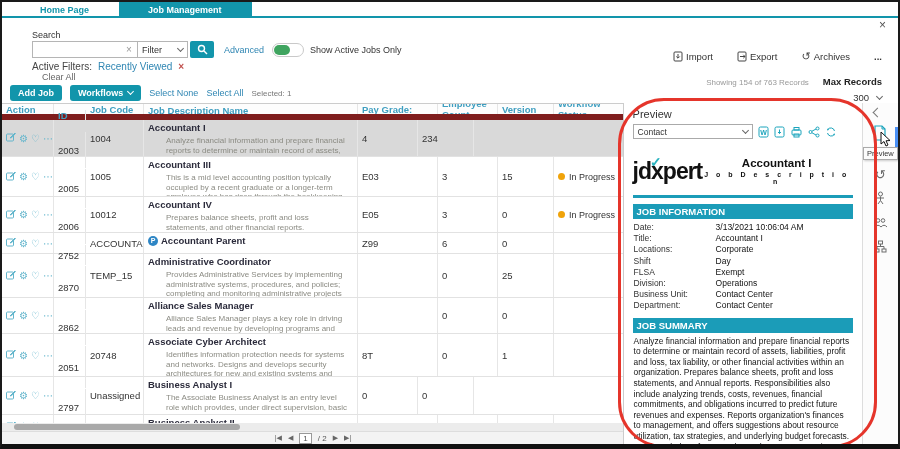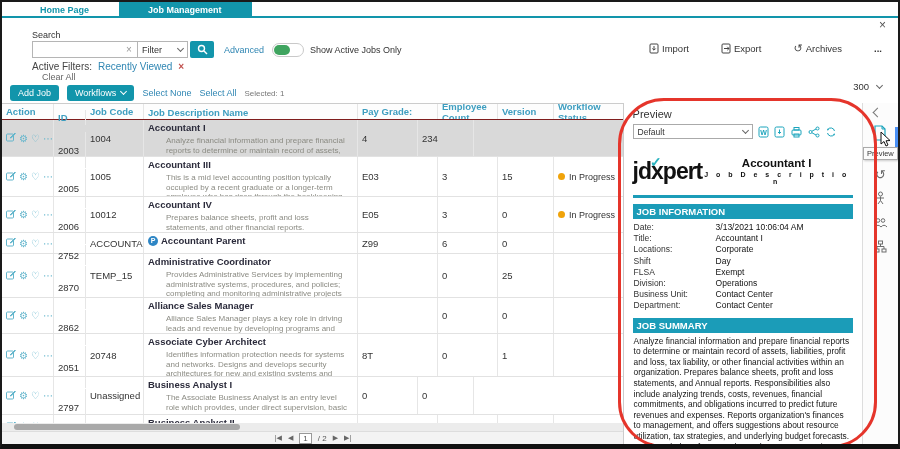--- a/index.html
+++ b/index.html
@@ -24,45 +24,45 @@
                    align-items:center; justify-content:space-between; padding:0 4px; font-size:9px; color:#333; cursor:pointer; }
   .chev { width:5px; height:5px; border-right:1px solid #666; border-bottom:1px solid #666;
           transform:rotate(45deg); margin-top:-3px; display:inline-block; }
   .search-btn { width:24px; height:17px; background:#1295ab; border-radius:2px; margin-left:2px;
                 display:flex; align-items:center; justify-content:center; cursor:pointer; }
   .advanced { position:absolute; top:43px; left:222px; font-size:9px; color:#2f86b3; cursor:pointer; }
   .toggle { position:absolute; top:41px; left:270px; width:32px; height:14px; background:#fff;
             border:1px solid #c9c9c9; border-radius:8px; cursor:pointer; }
   .toggle .knob { position:absolute; left:1px; top:1px; width:16px; height:10px; border-radius:6px; background:#3fa45f; }
   .toggle-label { position:absolute; top:43px; left:308px; font-size:9px; color:#333; }
-  .topright { position:absolute; top:40px; right:16px; display:flex; gap:32px; align-items:center; }
+  .topright { position:absolute; top:48px; right:16px; display:flex; gap:24px; align-items:center; }
   .tr-btn { display:flex; align-items:center; gap:3px; font-size:9.5px; color:#333; cursor:pointer; }
   .filters-row { position:absolute; top:59px; left:30px; font-size:10px; display:flex; gap:6px; align-items:center; }
   .filters-label { color:#444; }
   .chip { color:#2f86b3; cursor:pointer; }
   .chip-x { color:#c0504d; font-weight:bold; cursor:pointer; }
   .clear-all { position:absolute; top:70px; left:40px; font-size:9px; color:#666; cursor:pointer; }
   .records { position:absolute; top:74px; right:16px; text-align:right; }
   .records-line1 { display:flex; gap:14px; align-items:baseline; justify-content:flex-end; }
   .showing { font-size:8px; color:#999; }
   .maxrec-label { font-size:9.5px; color:#222; font-weight:bold; }
   .maxrec-select { margin-top:2px; font-size:9.5px; color:#333; display:inline-flex; gap:8px; align-items:center; cursor:pointer; }
   .actions-row { position:absolute; top:83px; left:8px; display:flex; gap:8px; align-items:center; }
-  .btn-teal { background:#1295ab; color:#fff; font-size:9px; font-weight:normal; padding:3px 8px;
+  .btn-teal { background:#1295ab; color:#fff; font-size:9px; font-weight:bold; padding:3px 8px;
               border-radius:3px; cursor:pointer; display:flex; align-items:center; gap:5px; }
   .btn-teal .chev { border-color:#fff; }
   .link { font-size:9px; color:#2f86b3; cursor:pointer; }
   .selected-count { font-size:8px; color:#777; }
 
   
   .main { position:absolute; top:101px; left:0; right:0; bottom:0; display:flex; }
 
   
   .table-wrap { width:622px; position:relative; overflow:hidden; border-top:1px solid #ccc; }
-  .thead { display:flex; height:16px; align-items:center; border-bottom:1px solid #7f1d1d; background:#fdfdfd; }
+  .thead { display:flex; height:16px; align-items:center; border-bottom:6px solid #7f1d1d; background:#fdfdfd; }
   .thead .c { font-size:9.5px; color:#3e9ec0; font-weight:bold; }
   .c { padding:0 4px; border-right:1px solid #e6e6e6; height:100%; display:flex; align-items:center; overflow:hidden; }
   .c.action { width:52px; } .c.id { width:32px;margin-top:12px; } .c.code { width:58px; }
   .c.name { width:214px; flex-direction:column; align-items:flex-start; justify-content:flex-start; padding-top:2px; }
   .c.pay { width:80px; } .c.emp { width:60px; } .c.ver { width:56px; } .c.status { width:68px; border-right:none; }
   .rows { overflow:hidden; height:309px; }
   .trow { display:flex; border-bottom:1px solid #e2e2e2; background:#fff; cursor:pointer; }
   .trow.sel { background:#d9d9d9; }
   .trow .c { font-size:9.5px; color:#333; }
   .act-icons { display:flex; gap:3px; align-items:center; color:#62b5cc; font-size:10px; }
@@ -178,20 +178,24 @@
   </div>
 
   <div class="filters-row">
     <span class="filters-label">Active Filters:</span>
     <span class="chip">Recently Viewed</span>
     <span class="chip-x">×</span>
   </div>
   <div class="clear-all">Clear All</div>
 
   <div class="records">
+    <div class="records-line1">
+      <span class="showing">Showing 154 of 763 Records</span>
+      <span class="maxrec-label">Max Records</span>
+    </div>
     <div class="maxrec-select">
       <span>300</span>
       <span class="chev"></span>
     </div>
   </div>
 
   <div class="actions-row">
     <div class="btn-teal">Add Job</div>
     <div class="btn-teal">
       <span>Workflows</span>
@@ -497,21 +501,21 @@
         <span>/ 2</span>
         <span class="pg">▶</span>
         <span class="pg">▶|</span>
       </div>
     </div>
 
     <div class="preview">
       <div class="pv-title">Preview</div>
       <div class="pv-toolbar">
         <div class="pv-select">
-          <span>Default</span>
+          <span>Contact</span>
           <span class="chev"></span>
         </div>
         <span class="pv-ic">
           <svg width="11" height="12" viewBox="0 0 11 12">
               <rect x="1" y="1" width="9" height="10" rx="1.5" fill="none" stroke="#1ba4bc"></rect>
               <text x="5.5" y="9" font-size="7" text-anchor="middle" fill="#1ba4bc" font-weight="bold">W</text>
             </svg>
         </span>
         <span class="pv-ic">
           <svg width="11" height="12" viewBox="0 0 11 12">

